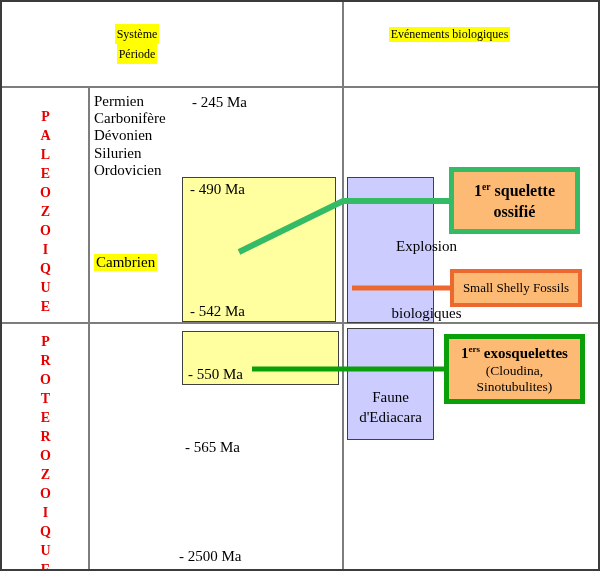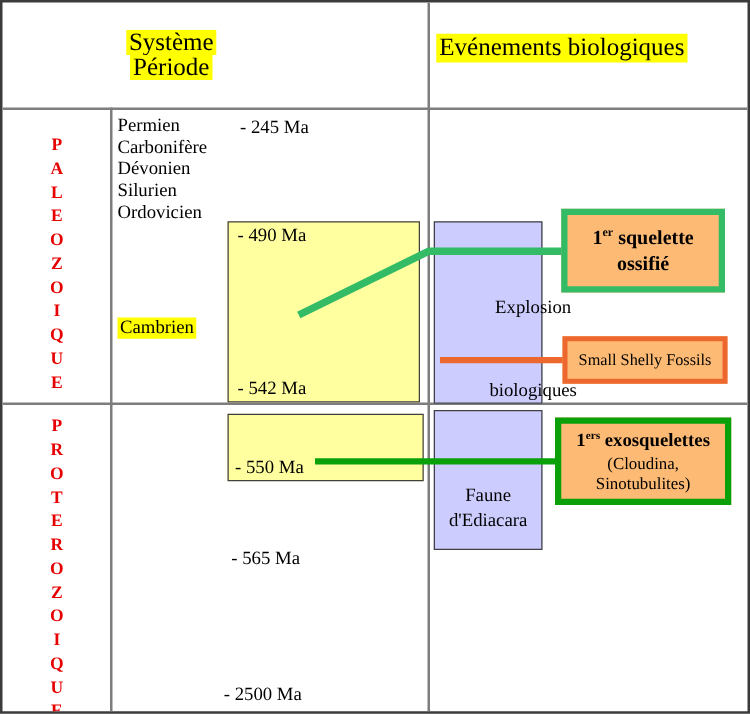--- a/index.html
+++ b/index.html
@@ -7,22 +7,22 @@
     --era-red:#e60000; --green-medium:#33bb66; --green-dark:#0aa00a;
     --orange-accent:#ec682e; --grid:#7d7d7d; --outer:#3b3b3b;
   }
   *{margin:0;padding:0;box-sizing:border-box;}
   body{background:#fff;font-family:"Liberation Serif","DejaVu Serif",serif;color:#000;}
   .canvas{position:relative;width:600px;height:571px;background:#fff;border:2px solid var(--outer);overflow:hidden;}
   .gridline{position:absolute;background:var(--grid);}
   .gl-h{left:0;width:596px;height:2px;}
   .gl-v{top:0;width:2px;}
   .hl{background:var(--highlight);padding:0 2px;display:inline-block;}
-  .hdr-left{position:absolute;left:0;top:22px;width:270px;text-align:center;font-size:20px;line-height:20px;}
-  .hdr-right{position:absolute;left:345px;top:25px;width:205px;text-align:center;font-size:20px;}
+  .hdr-left{position:absolute;left:0;top:22px;width:270px;text-align:center;font-size:12px;line-height:20px;}
+  .hdr-right{position:absolute;left:345px;top:25px;width:205px;text-align:center;font-size:12px;}
   .era{position:absolute;left:0;width:86px;display:flex;justify-content:center;}
   .era span{writing-mode:vertical-lr;text-orientation:upright;letter-spacing:4px;
     color:var(--era-red);font-weight:bold;font-size:14px;}
   .era-paleo{top:107px;}
   .era-proto{top:332px;}
   .periods{position:absolute;left:92px;top:91px;font-size:15px;line-height:17.2px;}
   .age{position:absolute;font-size:15px;}
   .cambrien{position:absolute;left:92px;top:252px;font-size:15px;}
   .span-box{position:absolute;background:var(--pale-yellow);border:1px solid #404040;z-index:2;}
   .ybox1{left:180px;top:175px;width:154px;height:145px;}

